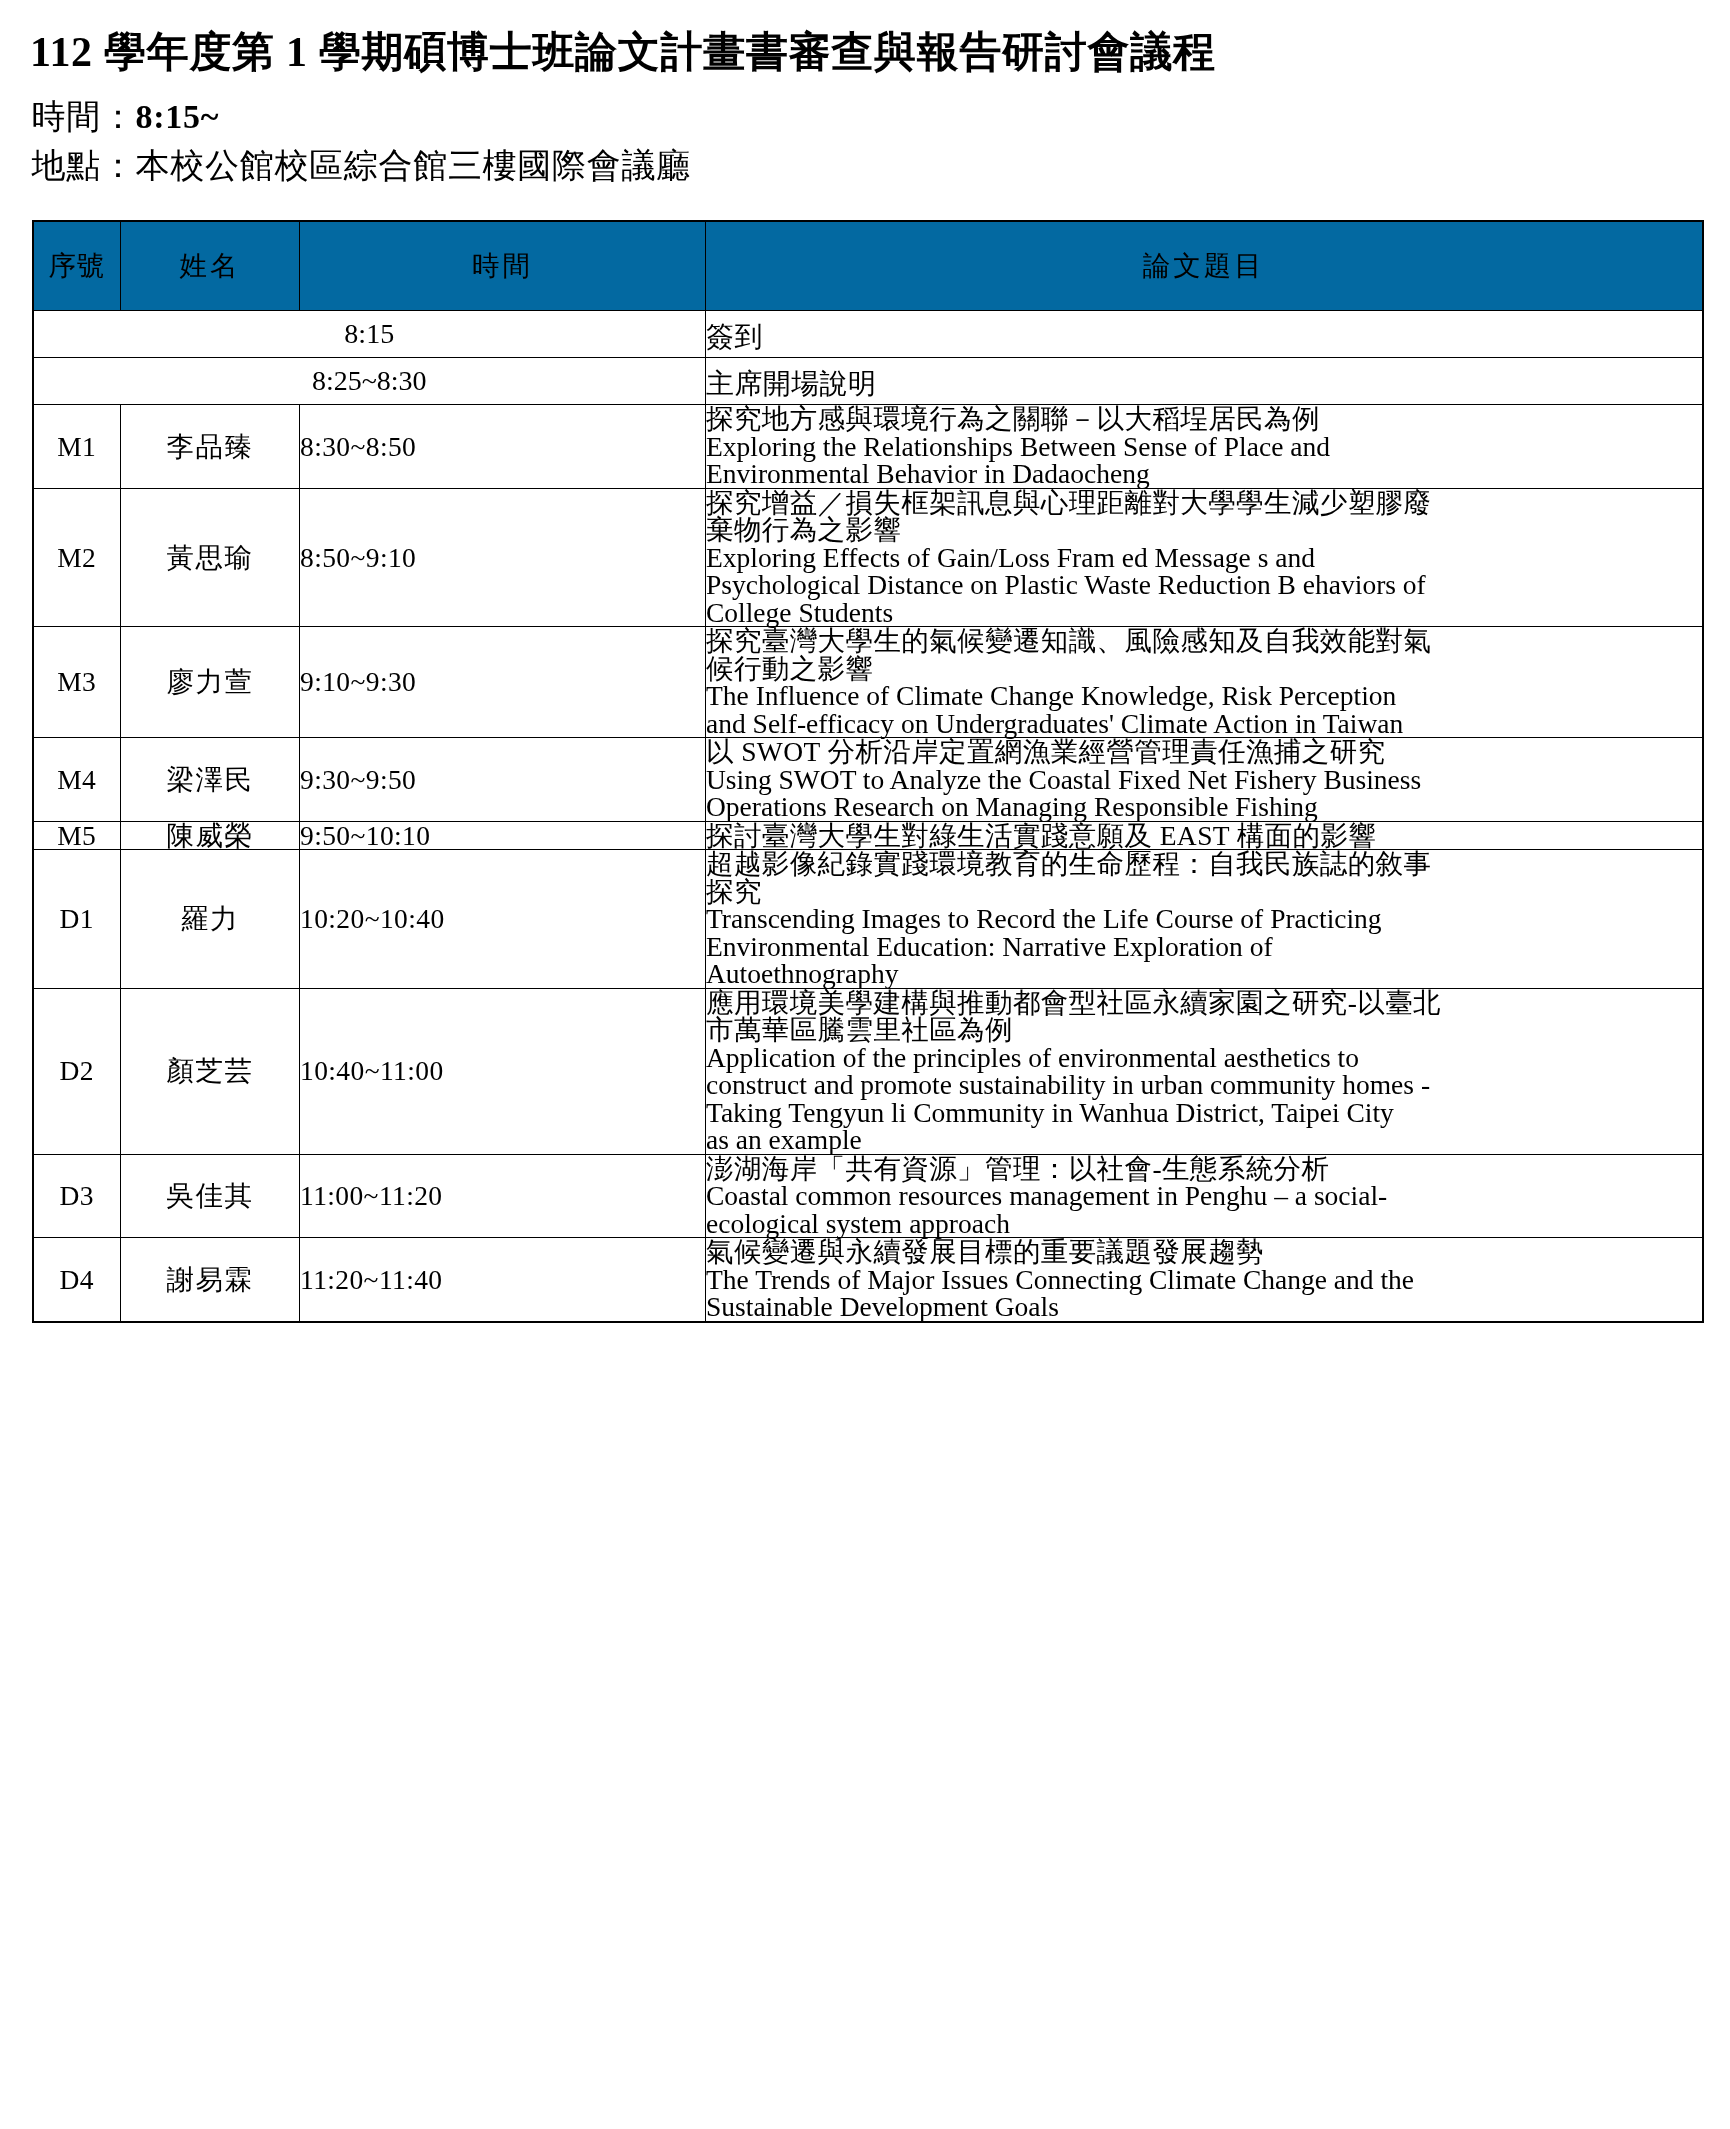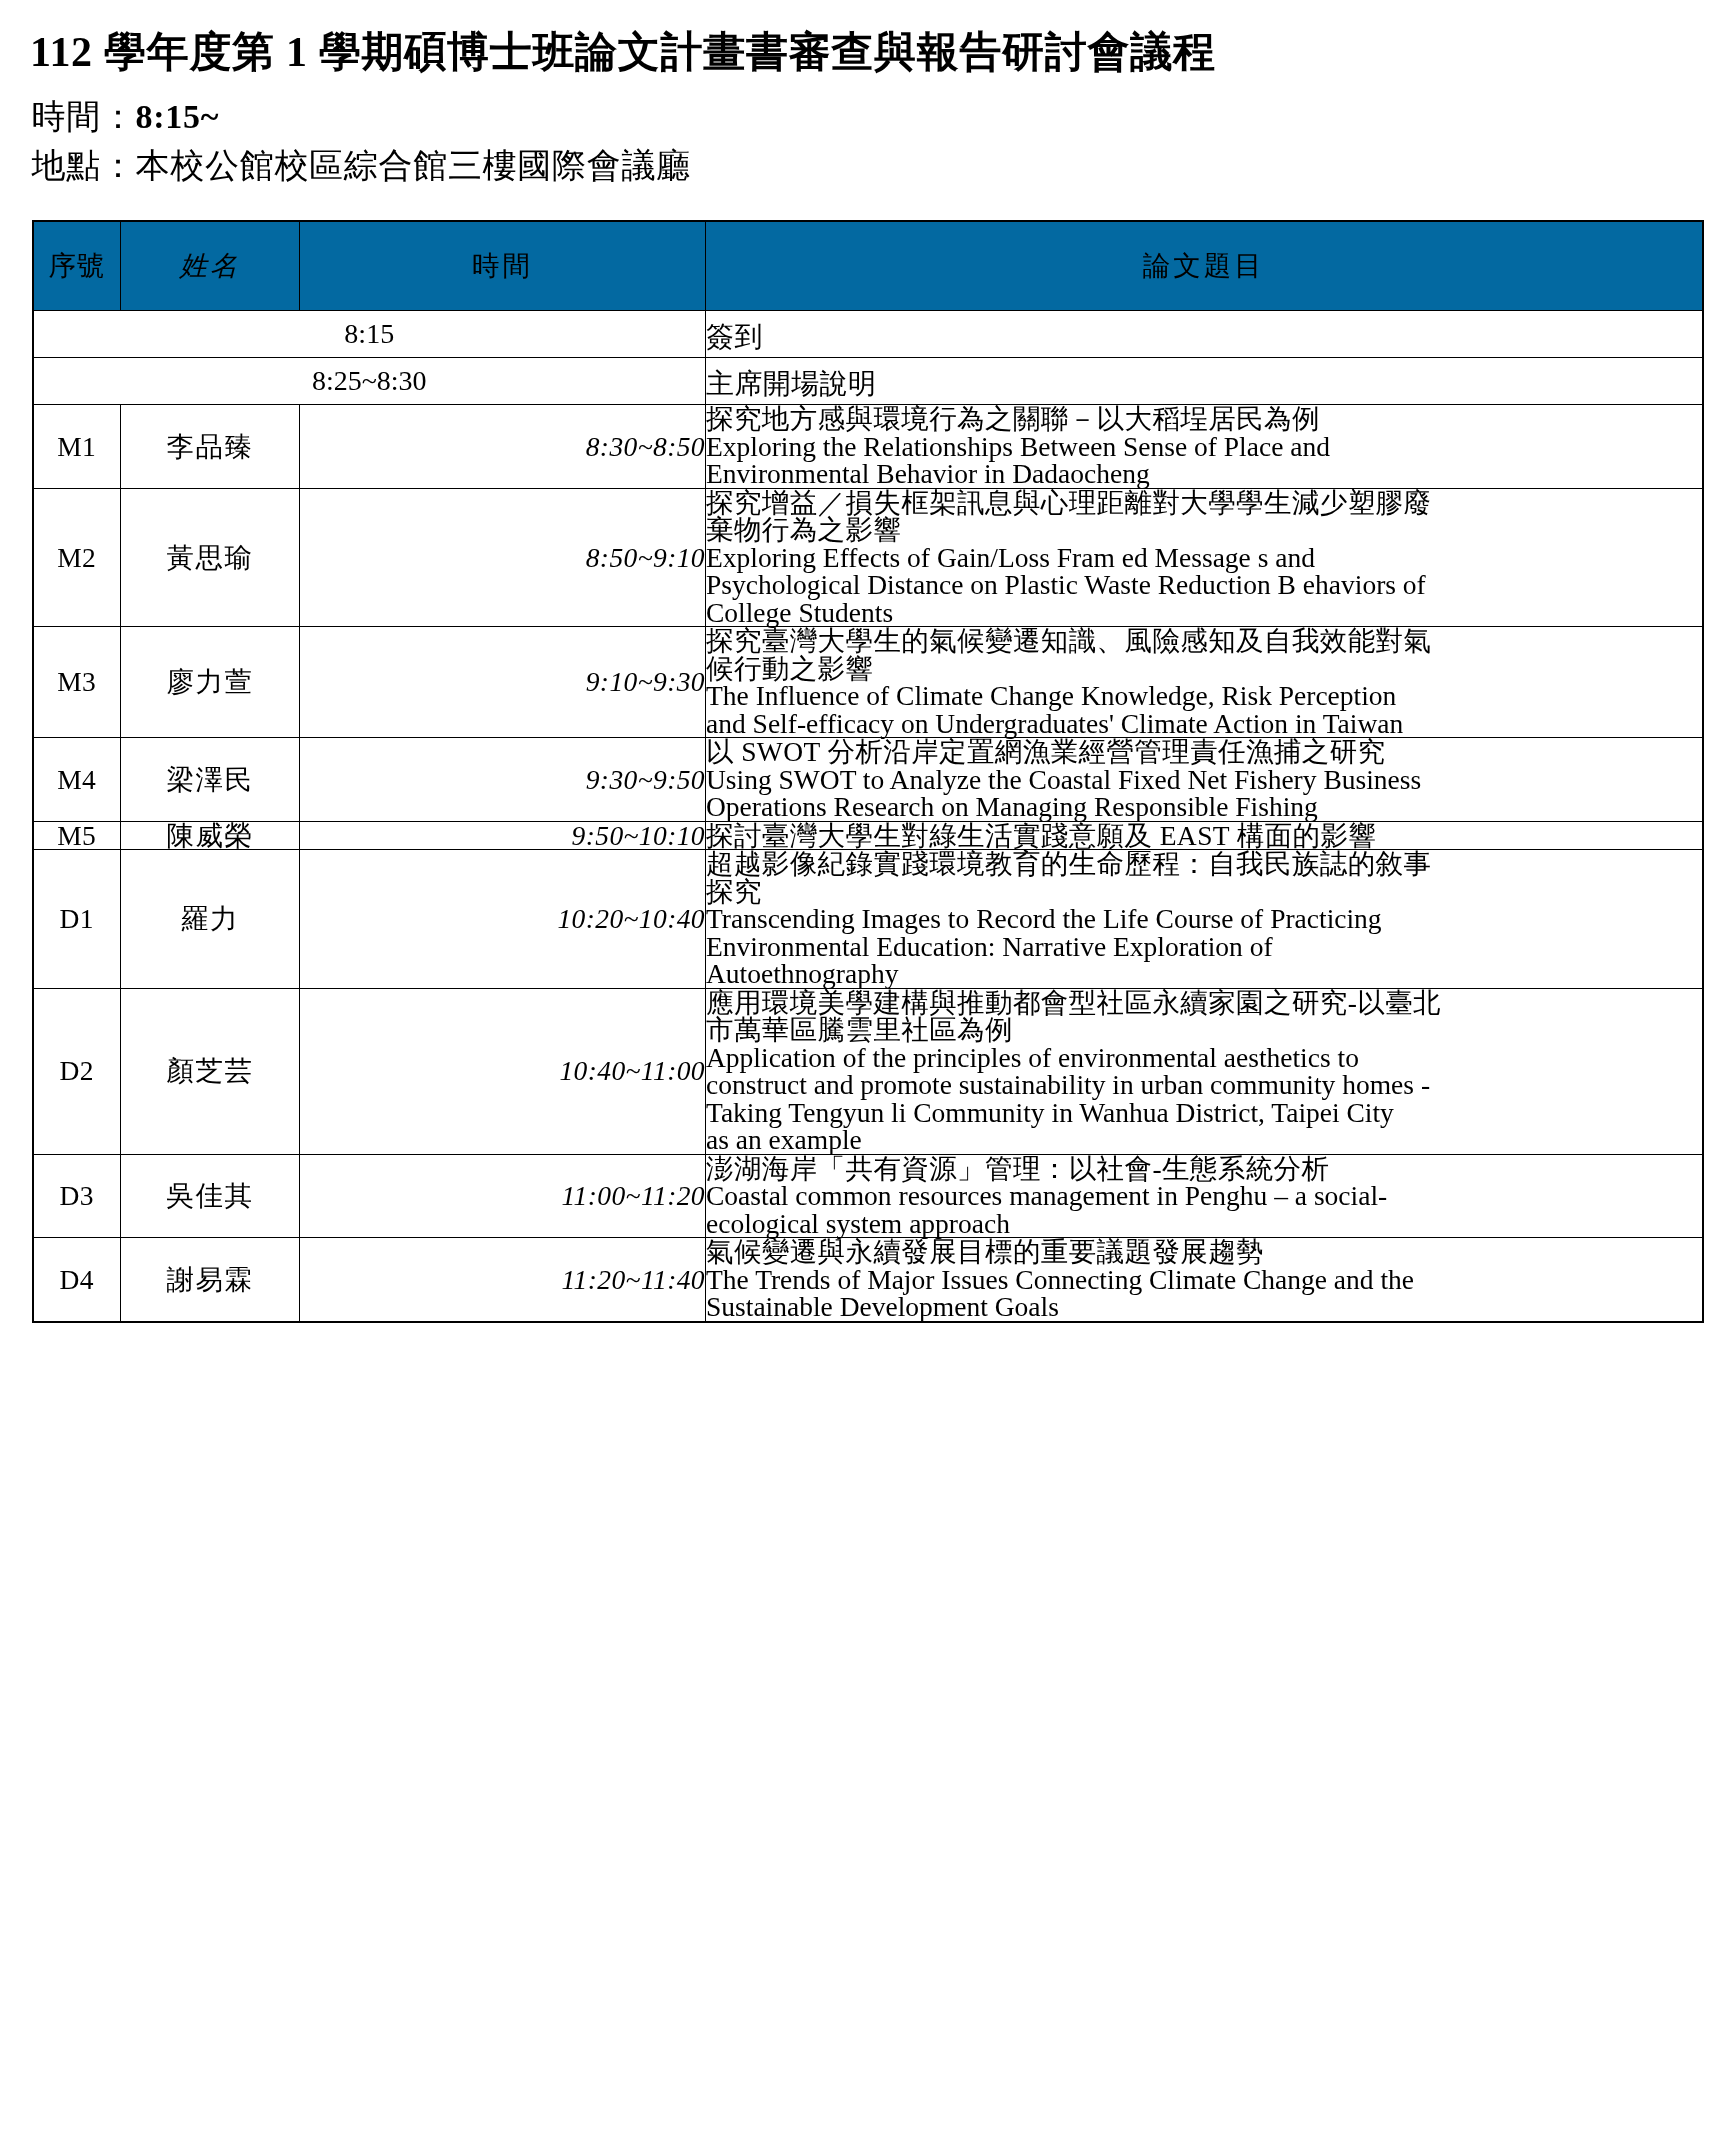--- a/index.html
+++ b/index.html
@@ -81,39 +81,38 @@
 
   thead th {
     background: #0369a1;
     font-weight: normal;
     text-align: center;
     height: 88px;
     padding: 4.5px 3px;
     border-bottom: 2.2px solid #000;
   }
   th.h-seq  { font-size: 28px; line-height: 1.15; letter-spacing: 0.7px; }
-  th.h-name { font-size: 31px; letter-spacing: 3px; font-style: italic; }
+  th.h-name { font-size: 31px; letter-spacing: 3px; }
   th.h-time { font-size: 27px; letter-spacing: 3px; }
   th.h-title{ font-size: 31px; letter-spacing: 3px; }
 
   td.seq {
     text-align: center;
     font-size: 30px;
     letter-spacing: 0.4px;
   }
   td.name {
     text-align: center;
     font-size: 30px;
     letter-spacing: 1.5px;
   }
   td.time {
-    text-align: right;
+    text-align: left;
     font-size: 28px;
     letter-spacing: 0.4px;
-    font-style: italic;
   }
   td.title {
     text-align: left;
     padding: 5.2px 7.4px 6.7px 10.4px;
     font-size: 28px;
     line-height: 1.33;
   }
   td.title .ln { display: block; white-space: normal; }
   td.title .ln.zh { letter-spacing: 0.4px; }
   td.title .ln.en { letter-spacing: 0px; }

